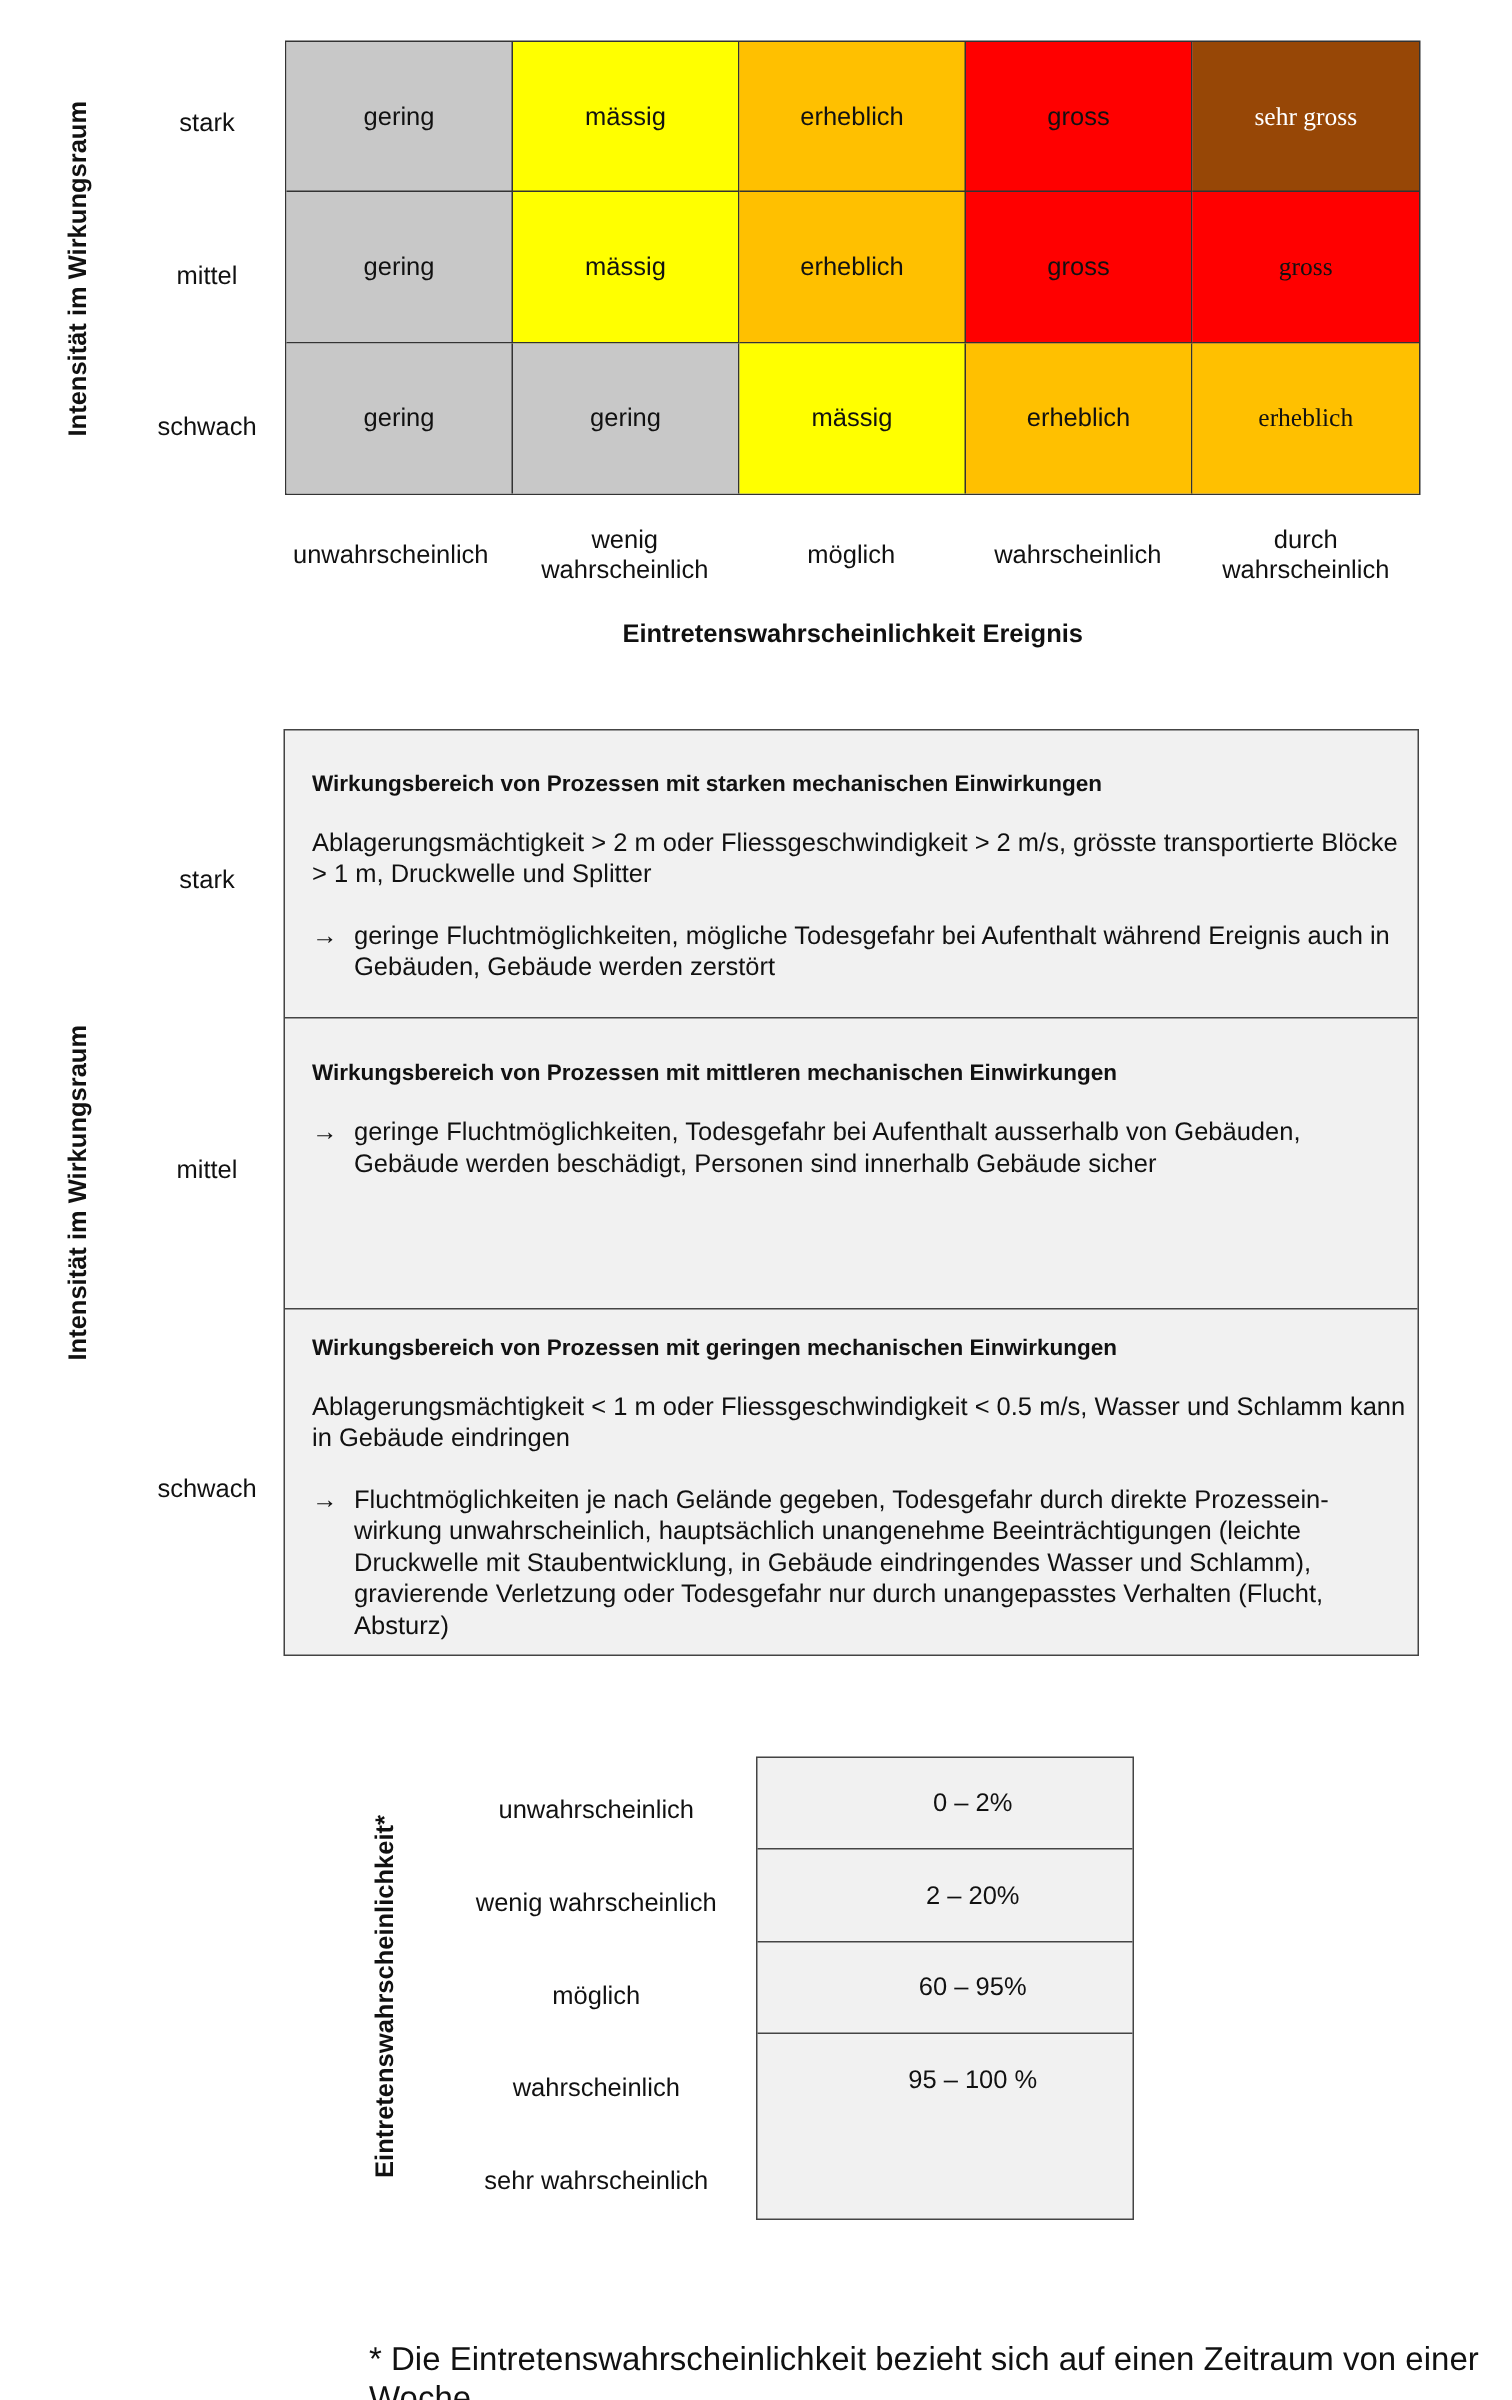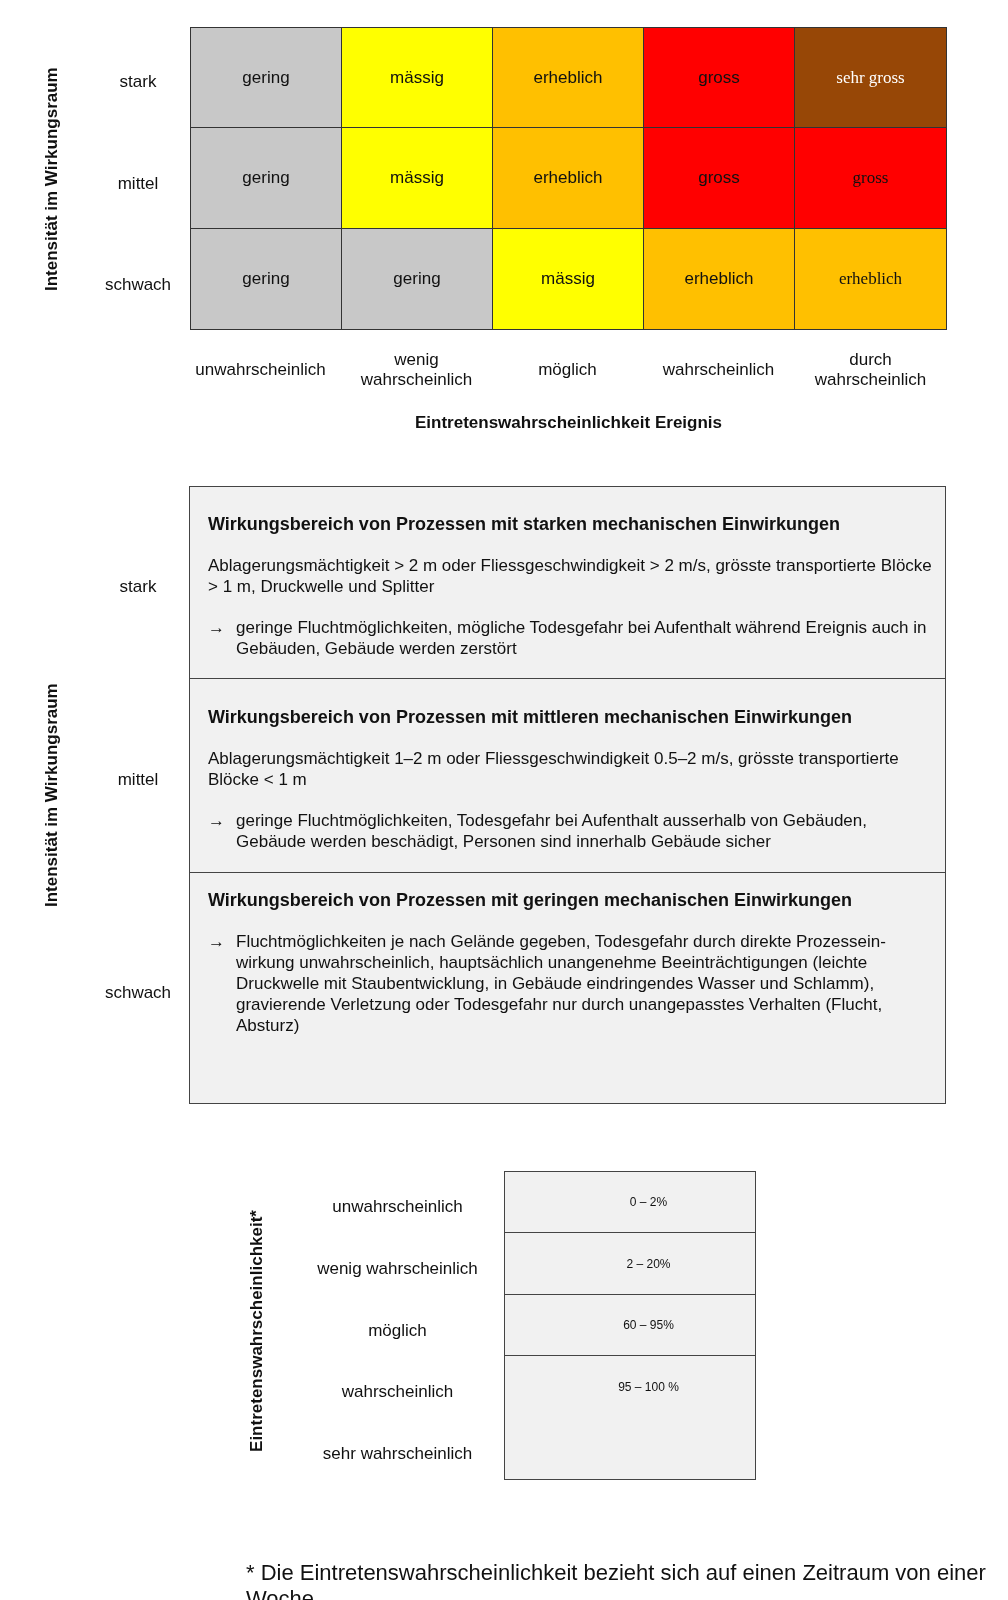--- a/index.html
+++ b/index.html
@@ -10,27 +10,27 @@
   .matrix{position:absolute;left:190px;top:27px;width:757px;height:303px;border:1.5px solid #333;box-sizing:border-box;display:grid;grid-template-columns:repeat(5,1fr);grid-template-rows:repeat(3,1fr);}
   .cell{border-right:1.5px solid #333;border-bottom:1.5px solid #333;display:flex;align-items:center;justify-content:center;font-size:17px;box-sizing:border-box;}
   .cell.lastcol{border-right:none;font-family:Liberation Serif, serif;}
   .cell.lastrow{border-bottom:none;}
   .collabel{position:absolute;top:348px;width:151px;height:44px;display:flex;align-items:center;justify-content:center;text-align:center;font-size:17px;line-height:20px;}
   .xtitle{position:absolute;top:413px;left:190px;width:757px;text-align:center;font-weight:bold;font-size:17px;}
   
   .desc{position:absolute;left:189px;top:486px;width:757px;height:618px;border:1.5px solid #444;box-sizing:border-box;background:#f1f1f1;}
   .dsec{position:absolute;left:0;width:100%;box-sizing:border-box;padding:0 8px 0 18px;}
   .dsec.bordered{border-top:1.5px solid #444;}
-  .dtitle{font-weight:bold;font-size:18px;}
+  .dtitle{font-weight:bold;font-size:15px;}
   .dtext{font-size:17px;line-height:21px;}
   .arrowline{display:flex;font-size:17px;line-height:21px;}
   .arrowline .arr{width:28px;flex:none;}
   
   .ptable{position:absolute;left:504px;top:1171px;width:252px;height:309px;border:1.5px solid #444;box-sizing:border-box;background:#f1f1f1;}
-  .prow{height:20%;border-bottom:1.5px solid #444;box-sizing:border-box;display:flex;align-items:center;justify-content:center;font-size:12px;padding-left:37px;}
+  .prow{height:20%;border-bottom:1.5px solid #444;box-sizing:border-box;display:flex;align-items:center;justify-content:center;font-size:17px;padding-left:37px;}
   .prow:last-child{border-bottom:none;}
   .plabel{position:absolute;left:290px;width:215px;text-align:center;font-size:17px;}
   .footnote{position:absolute;left:246px;top:1560px;font-size:22px;}
 </style>
 </head>
 <body>
 
 <div>
   <div class="vlabel" style="left:-57px;top:170px;width:220px;height:22px;">Intensität im Wirkungsraum</div>
 
@@ -100,28 +100,28 @@
     <div class="dsec" style="top:0;height:191px;padding-top:27px;">
       <div class="dtitle">Wirkungsbereich von Prozessen mit starken mechanischen Einwirkungen</div>
       <div class="dtext" style="margin-top:20px;">Ablagerungsmächtigkeit &gt; 2 m oder Fliessgeschwindigkeit &gt; 2 m/s, grösste transportierte Blöcke &gt; 1 m, Druckwelle und Splitter</div>
       <div class="arrowline" style="margin-top:20px;">
         <span class="arr">→</span>
         <span>geringe Fluchtmöglichkeiten, mögliche Todesgefahr bei Aufenthalt während Ereignis auch in Gebäuden, Gebäude werden zerstört</span>
       </div>
     </div>
     <div class="dsec bordered" style="top:191px;height:194px;padding-top:28px;">
       <div class="dtitle">Wirkungsbereich von Prozessen mit mittleren mechanischen Einwirkungen</div>
-      <div class="dtext" style="margin-top:20px;">Ablagerungsmächtigkeit 1–2 m oder Fliessgeschwindigkeit 0.5–2 m/s, grösste transportierte Blöcke &lt; 1 m</div>
       <div class="arrowline" style="margin-top:20px;">
         <span class="arr">→</span>
         <span>geringe Fluchtmöglichkeiten, Todesgefahr bei Aufenthalt ausserhalb von Gebäuden, Gebäude werden beschädigt, Personen sind innerhalb Gebäude sicher</span>
       </div>
     </div>
     <div class="dsec bordered" style="top:385px;height:216px;padding-top:17px;">
       <div class="dtitle">Wirkungsbereich von Prozessen mit geringen mechanischen Einwirkungen</div>
+      <div class="dtext" style="margin-top:20px;">Ablagerungsmächtigkeit &lt; 1 m oder Fliessgeschwindigkeit &lt; 0.5 m/s, Wasser und Schlamm kann in Gebäude eindringen</div>
       <div class="arrowline" style="margin-top:20px;">
         <span class="arr">→</span>
         <span>Fluchtmöglichkeiten je nach Gelände gegeben, Todesgefahr durch direkte Prozessein-wirkung unwahrscheinlich, hauptsächlich unangenehme Beeinträchtigungen (leichte Druckwelle mit Staubentwicklung, in Gebäude eindringendes Wasser und Schlamm), gravierende Verletzung oder Todesgefahr nur durch unangepasstes Verhalten (Flucht, Absturz)</span>
       </div>
     </div>
   </div>
 </div>
 
 <div>
   <div class="vlabel" style="left:128px;top:1320px;width:260px;height:22px;">Eintretenswahrscheinlichkeit*</div>

